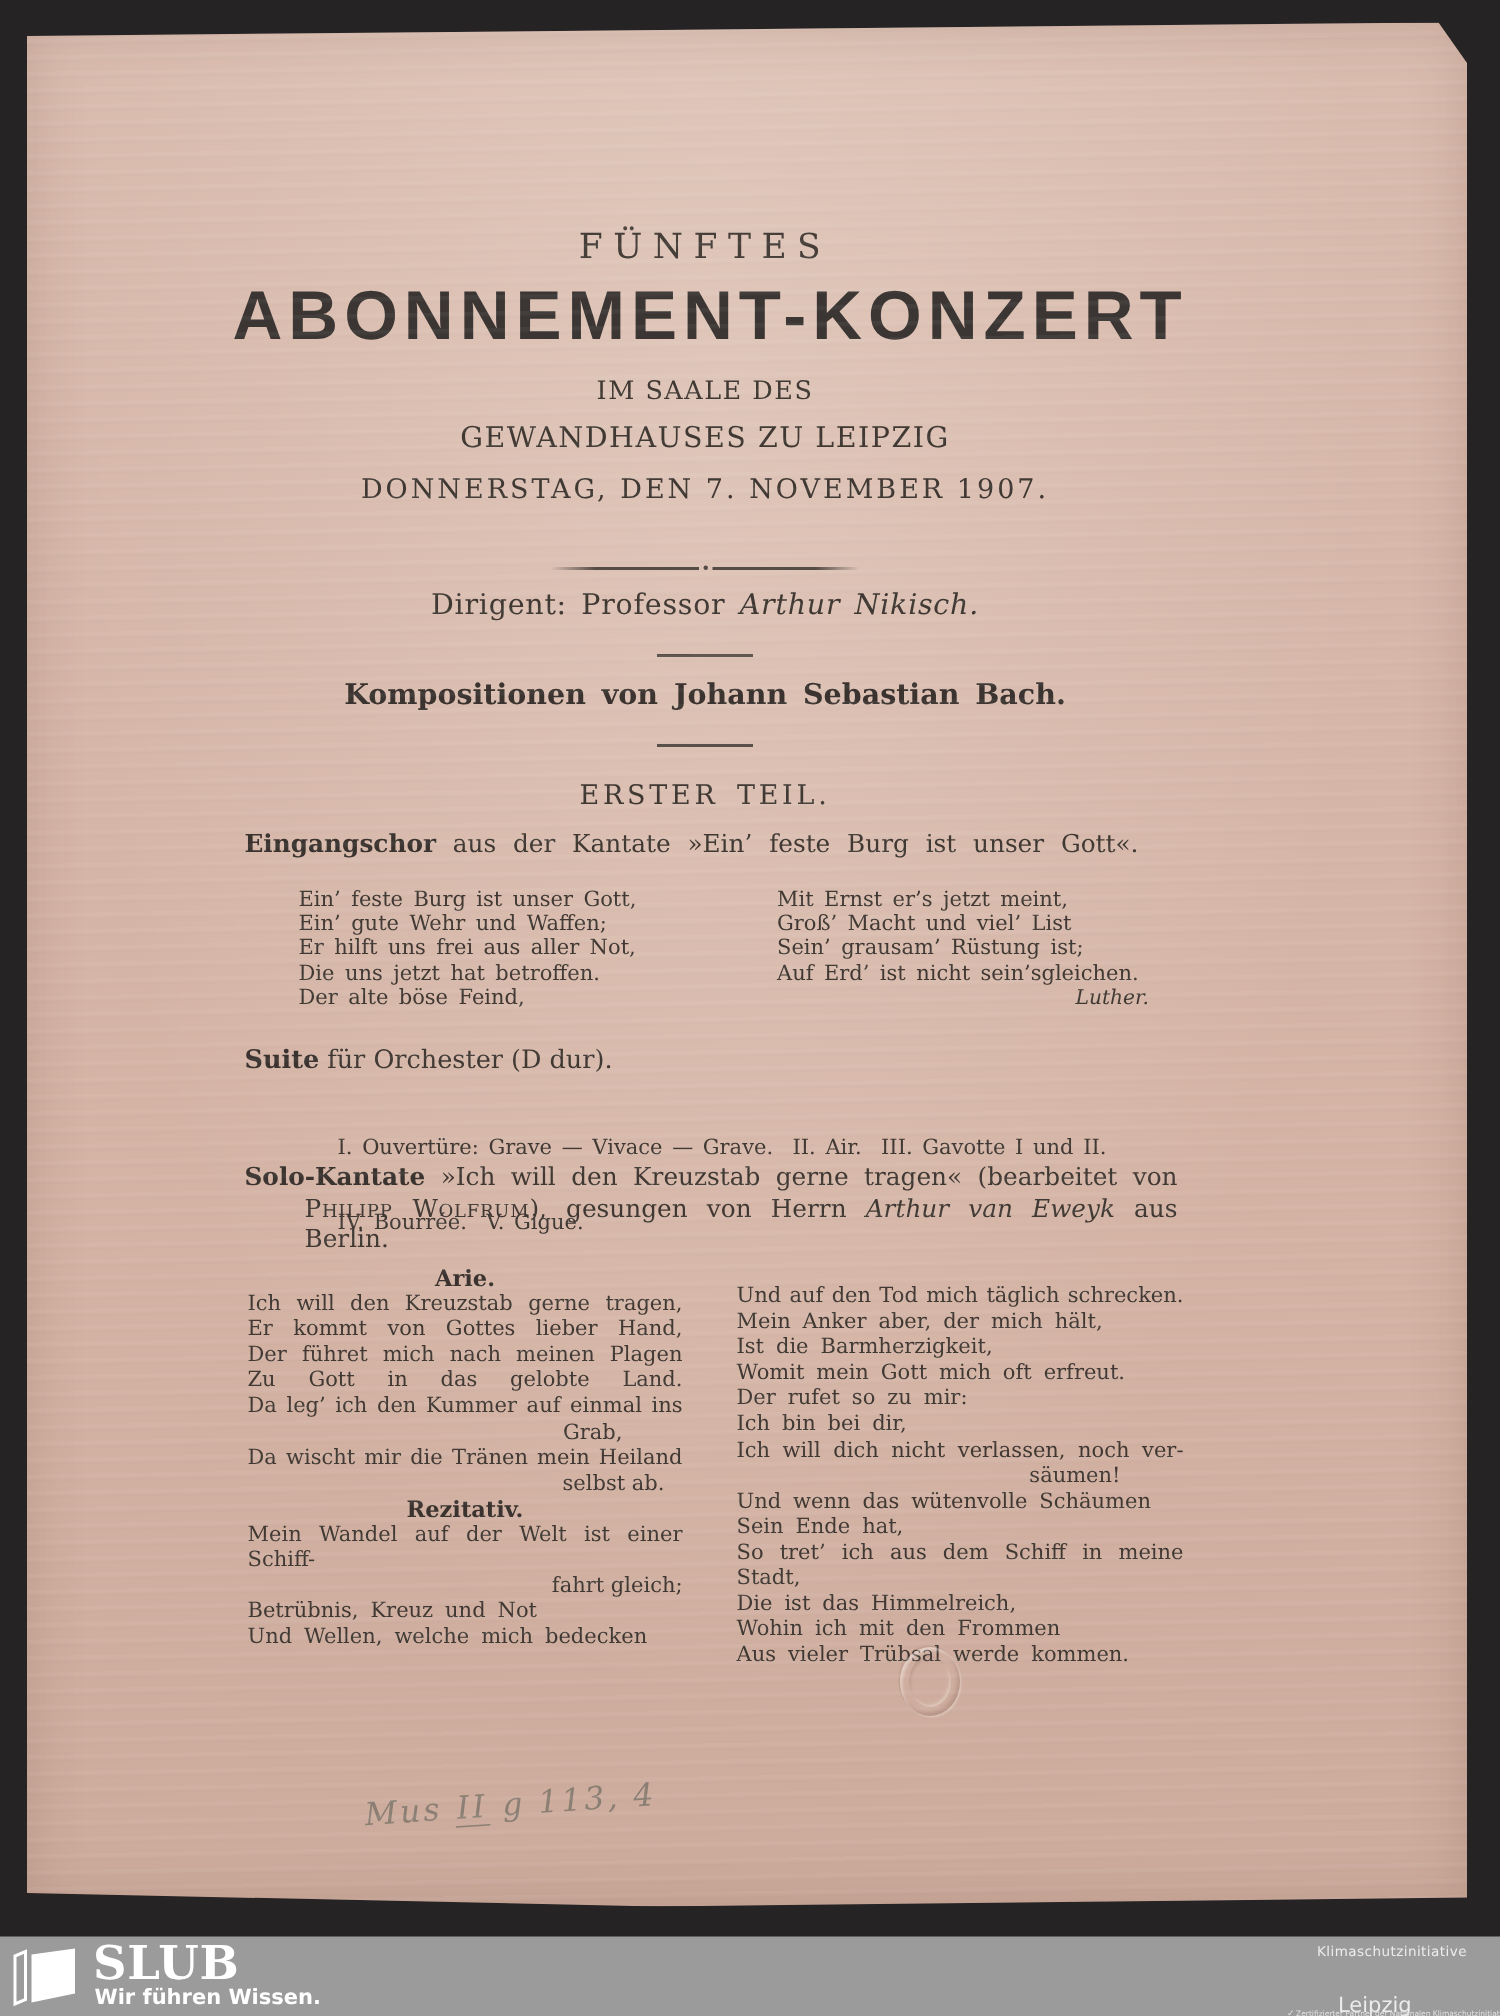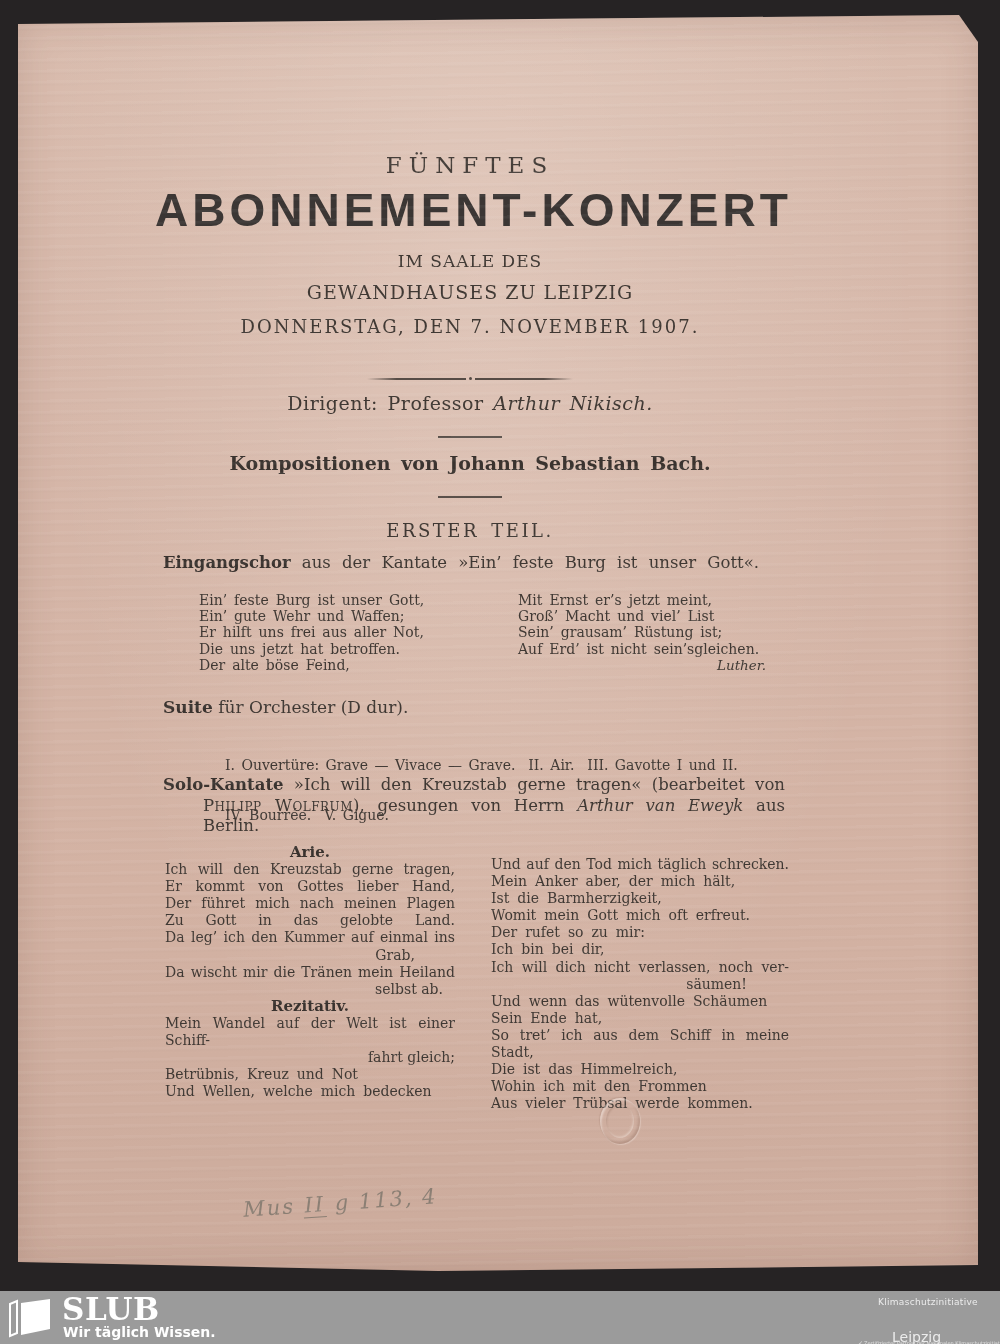--- a/index.html
+++ b/index.html
@@ -200,20 +200,20 @@
     <div class="shelfmark"><span>Mus </span><span class="roman">II</span><span> g 113, 4</span></div>
   </div>
 </div>
 
 <div class="footer">
   <svg class="slub-logo" viewBox="0 0 46 42">
     <polygon points="2,8 9,5 9,37 2,40" fill="none" stroke="#ffffff" stroke-width="2"></polygon>
     <polygon points="13,7 42,3 42,33 13,39" fill="#ffffff"></polygon>
   </svg>
   <div class="slub-name">SLUB</div>
-  <div class="slub-tagline">Wir täglich Wissen.</div>
+  <div class="slub-tagline">Wir führen Wissen.</div>
   <div class="museum">
     <div class="m1">Klimaschutzinitiative</div>
     <div class="m2">Museum.</div>
     <div class="m3">Leipzig</div>
     <div class="m4"><span class="chk">✓</span><span>Zertifizierter Partner der Nationalen Klimaschutzinitiative</span></div>
   </div>
 </div>
 
 </body></html>

